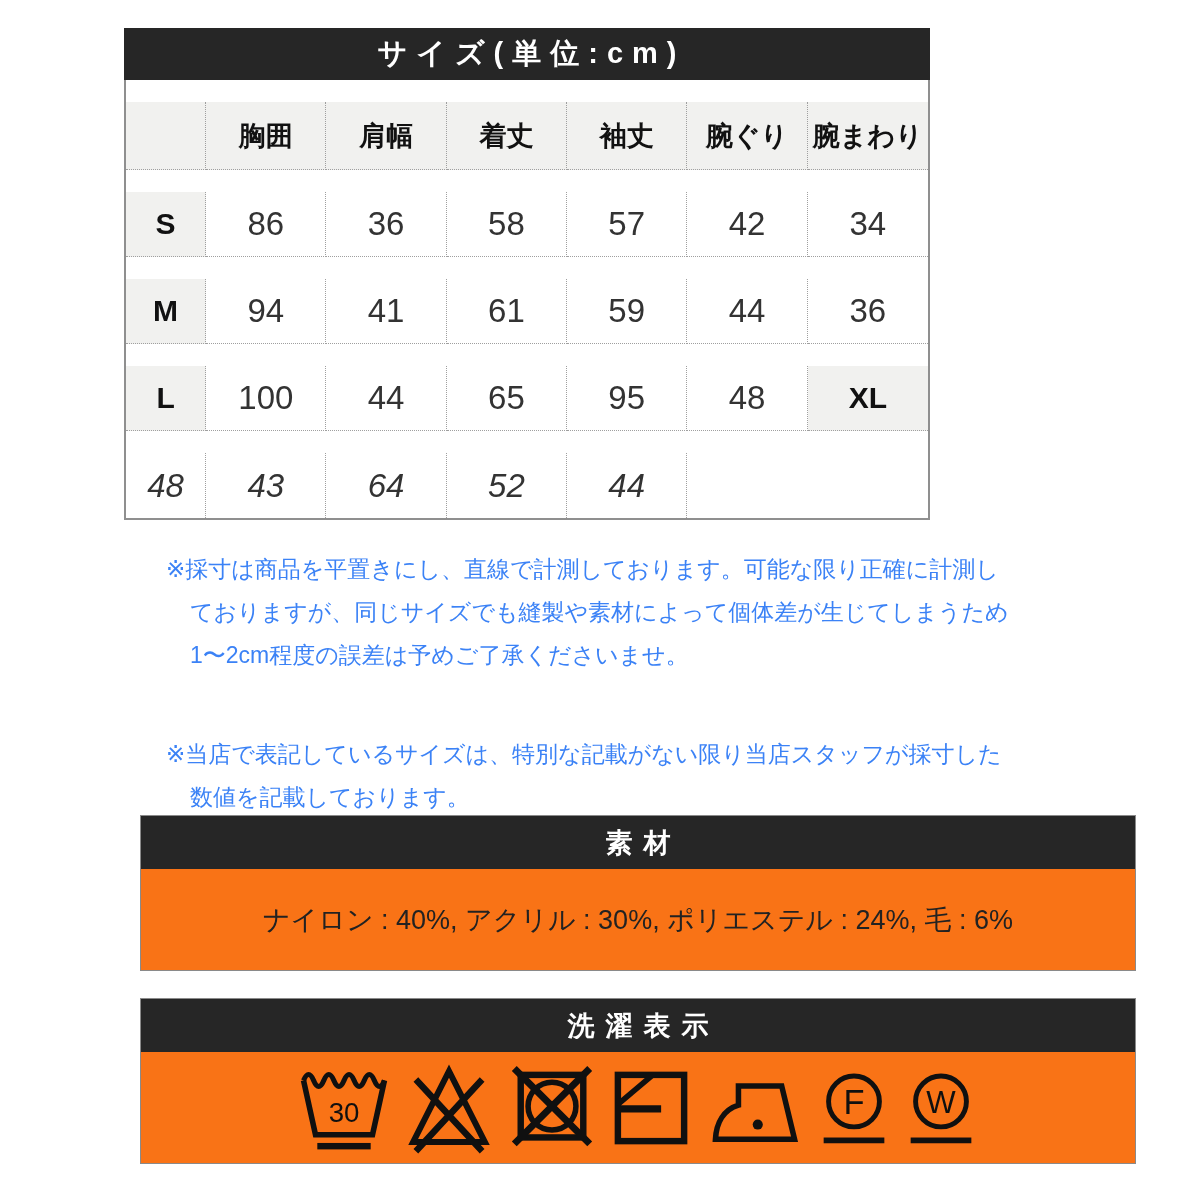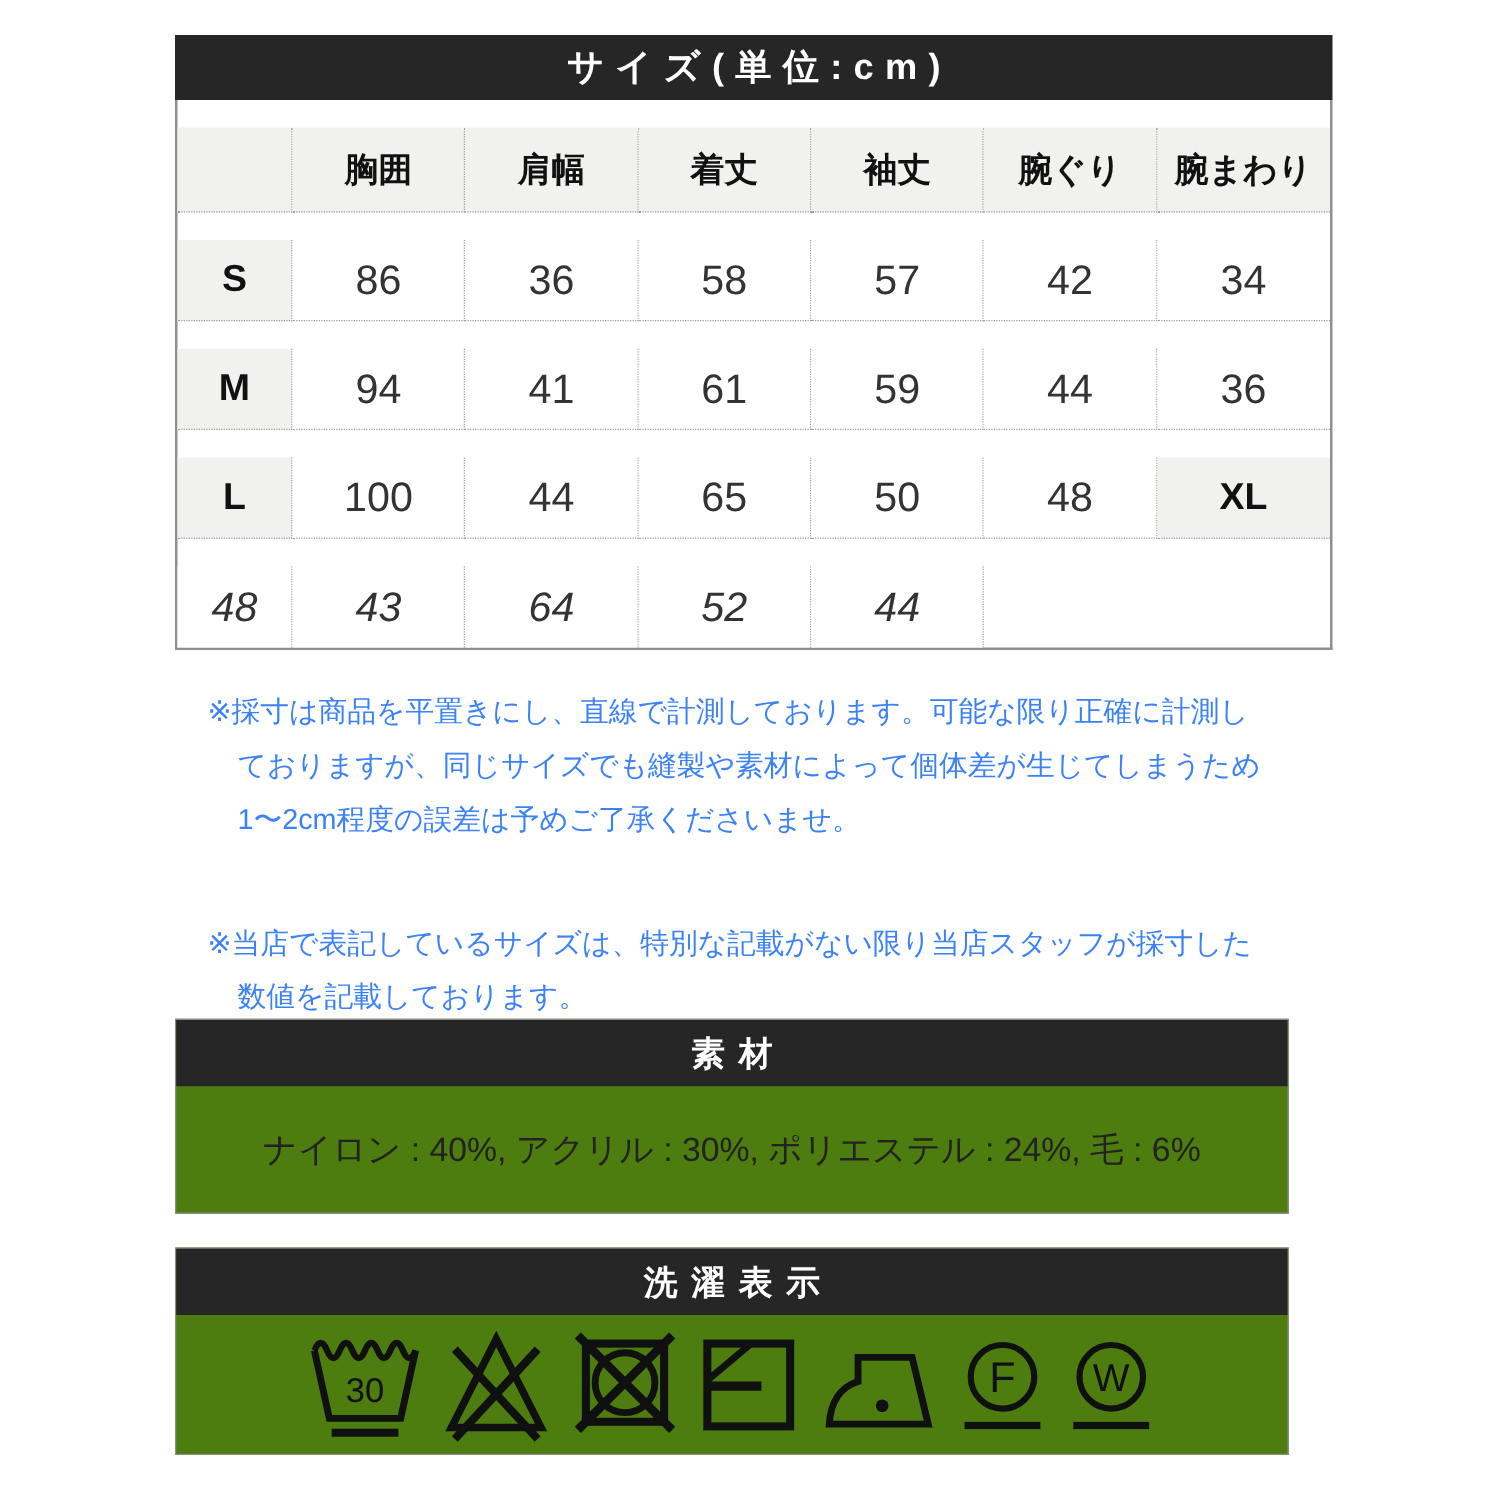--- a/index.html
+++ b/index.html
@@ -1,21 +1,21 @@
 <!DOCTYPE html>
 <html><head>
 <meta charset="utf-8">
 <style>
   * { margin:0; padding:0; box-sizing:border-box; }
   html,body { width:1200px; height:1200px; background:#ffffff;
     font-family:"Liberation Sans","DejaVu Sans",sans-serif; color:#222;
     position:relative; overflow:hidden; }
 
   
-  .size-table { position:absolute; left:140px; top:28px; width:926px; }
+  .size-table { position:absolute; left:124px; top:28px; width:806px; }
   .size-title { height:52px; background:#262626; color:#fff; display:flex;
     align-items:center; justify-content:center; font-weight:bold;
     font-size:29px; letter-spacing:9px; padding-left:9px; }
   .size-grid { display:grid;
     grid-template-columns:10% 15% 15% 15% 15% 15% 15%;
     grid-template-rows:90px 87px 87px 87px 87px;
     border:2px solid #8f8f8f; border-top:none; background:#fff; }
   .cell { display:flex; align-items:center; justify-content:center;
     border-right:1px dotted #9f9f9f; border-bottom:1px dotted #9f9f9f;margin-top:22px; }
   .size-grid > .cell:nth-child(7n) { border-right:none; }
@@ -25,22 +25,22 @@
   .val { background:#fff; font-size:33px; color:#333; }
 
   
   .note { position:absolute; left:166px; width:905px; font-size:23px;
     line-height:43px; color:#3b82f6; }
   .note-1 { top:548px; }
   .note-2 { top:693px;margin-top:40px; }
   .note .cont { padding-left:24px; }
 
   
-  .box { position:absolute; left:140px; width:891px;
-    border:1px solid #8a8a8a; background:#4d7c0f; }
+  .box { position:absolute; left:140px; width:996px;
+    border:1px solid #8a8a8a; background:#f97316; }
   .box-head { height:53px; background:#262626; color:#fff; display:flex;
     align-items:center; justify-content:center; font-weight:bold;
     font-size:27px; letter-spacing:11px; padding-left:11px; }
   .material-box { top:815px; height:156px; }
   .material-body { height:101px; display:flex; align-items:center;
     justify-content:center; font-size:27px; color:#222; }
   .care-box { top:998px; height:166px; }
   .care-body { height:110px; display:flex; align-items:center;
     justify-content:center; gap:5px; padding-top:2px; }
   .care-body svg { display:block; }
@@ -76,21 +76,21 @@
     <div class="cell val">41</div>
     <div class="cell val">61</div>
     <div class="cell val">59</div>
     <div class="cell val">44</div>
     <div class="cell val">36</div>
 
     <div class="cell lbl">L</div>
     <div class="cell val">100</div>
     <div class="cell val">44</div>
     <div class="cell val">65</div>
-    <div class="cell val">50</div>
+    <div class="cell val">95</div>
     <div class="cell val">48</div>
 
     <div class="cell lbl">XL</div>
     <div class="cell val">48</div>
     <div class="cell val">43</div>
     <div class="cell val">64</div>
     <div class="cell val">52</div>
     <div class="cell val">44</div>
   </div>
 </div>

